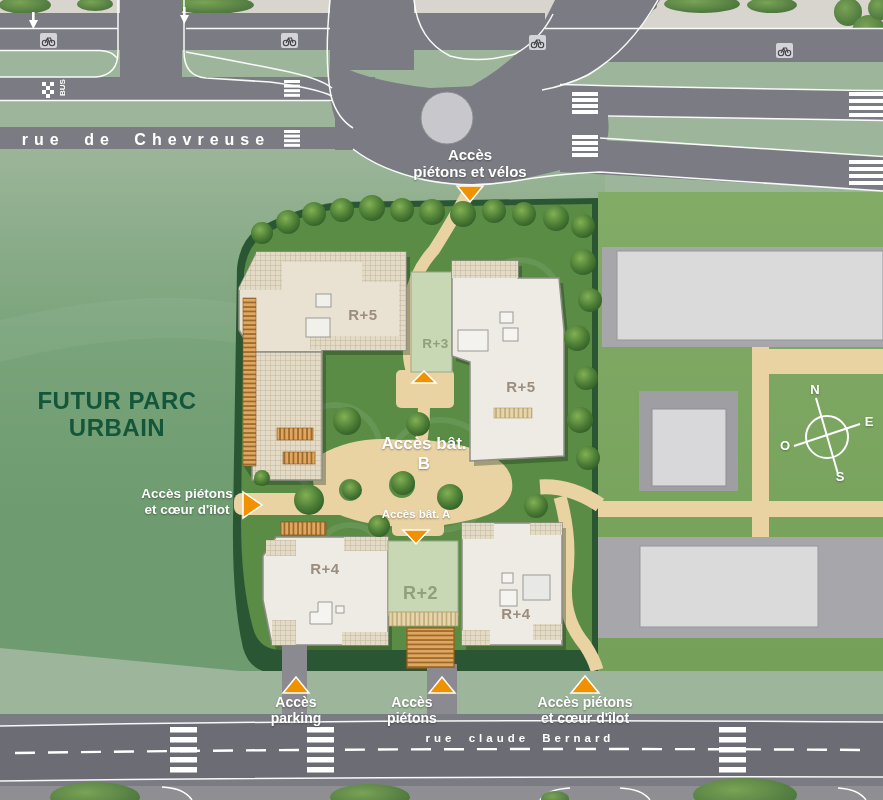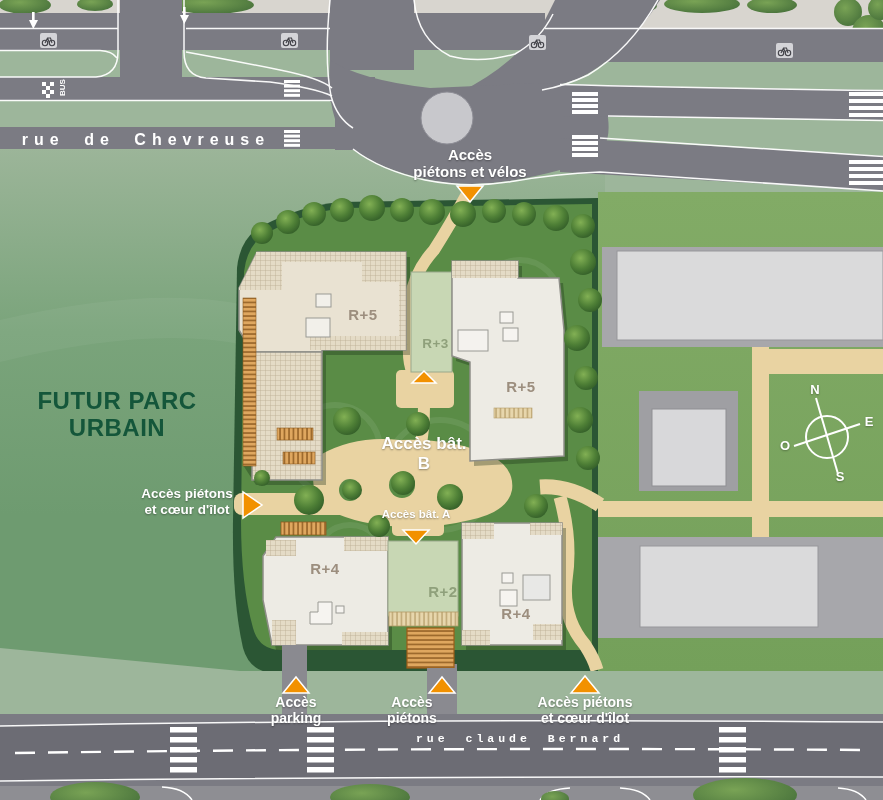--- a/index.html
+++ b/index.html
@@ -400,27 +400,27 @@
 
 <div class="lbl white" style="left:256px;top:694px;width:80px;font-size:14px;">Accès
 parking</div>
 
 <div class="lbl white" style="left:372px;top:694px;width:80px;font-size:14px;">Accès
 piétons</div>
 
 <div class="lbl white" style="left:520px;top:694px;width:130px;font-size:14px;">Accès piétons
 et cœur d'îlot</div>
 
-<div class="lbl white street" style="left:395px;top:732px;width:250px;font-size:11.5px;letter-spacing:4px;word-spacing:6px;font-family:Liberation Mono, monospace;">rue claude Bernard</div>
+<div class="lbl white street" style="left:395px;top:732px;width:250px;font-size:11.5px;letter-spacing:4px;word-spacing:6px;">rue claude Bernard</div>
 
 <div class="lbl bldg" style="left:338px;top:306px;width:50px;font-size:15px;">R+5</div>
 <div class="lbl bldg-green" style="left:406px;top:336px;width:59px;font-size:13.5px;">R+3</div>
 <div class="lbl bldg" style="left:496px;top:378px;width:50px;font-size:15px;">R+5</div>
 <div class="lbl bldg" style="left:300px;top:560px;width:50px;font-size:15px;">R+4</div>
-<div class="lbl bldg-green" style="left:418px;top:583px;width:50px;font-size:15px;">R+2</div>
+<div class="lbl bldg-green" style="left:388px;top:583px;width:50px;font-size:18px;text-align:right;">R+2</div>
 <div class="lbl bldg" style="left:491px;top:605px;width:50px;font-size:15px;">R+4</div>
 
 <div class="lbl compass-letter" style="left:805px;top:383px;width:20px;">N</div>
 <div class="lbl compass-letter" style="left:859px;top:415px;width:20px;">E</div>
 <div class="lbl compass-letter" style="left:775px;top:439px;width:20px;">O</div>
 <div class="lbl compass-letter" style="left:830px;top:470px;width:20px;">S</div>
 
 </div>
 
 </body></html>

